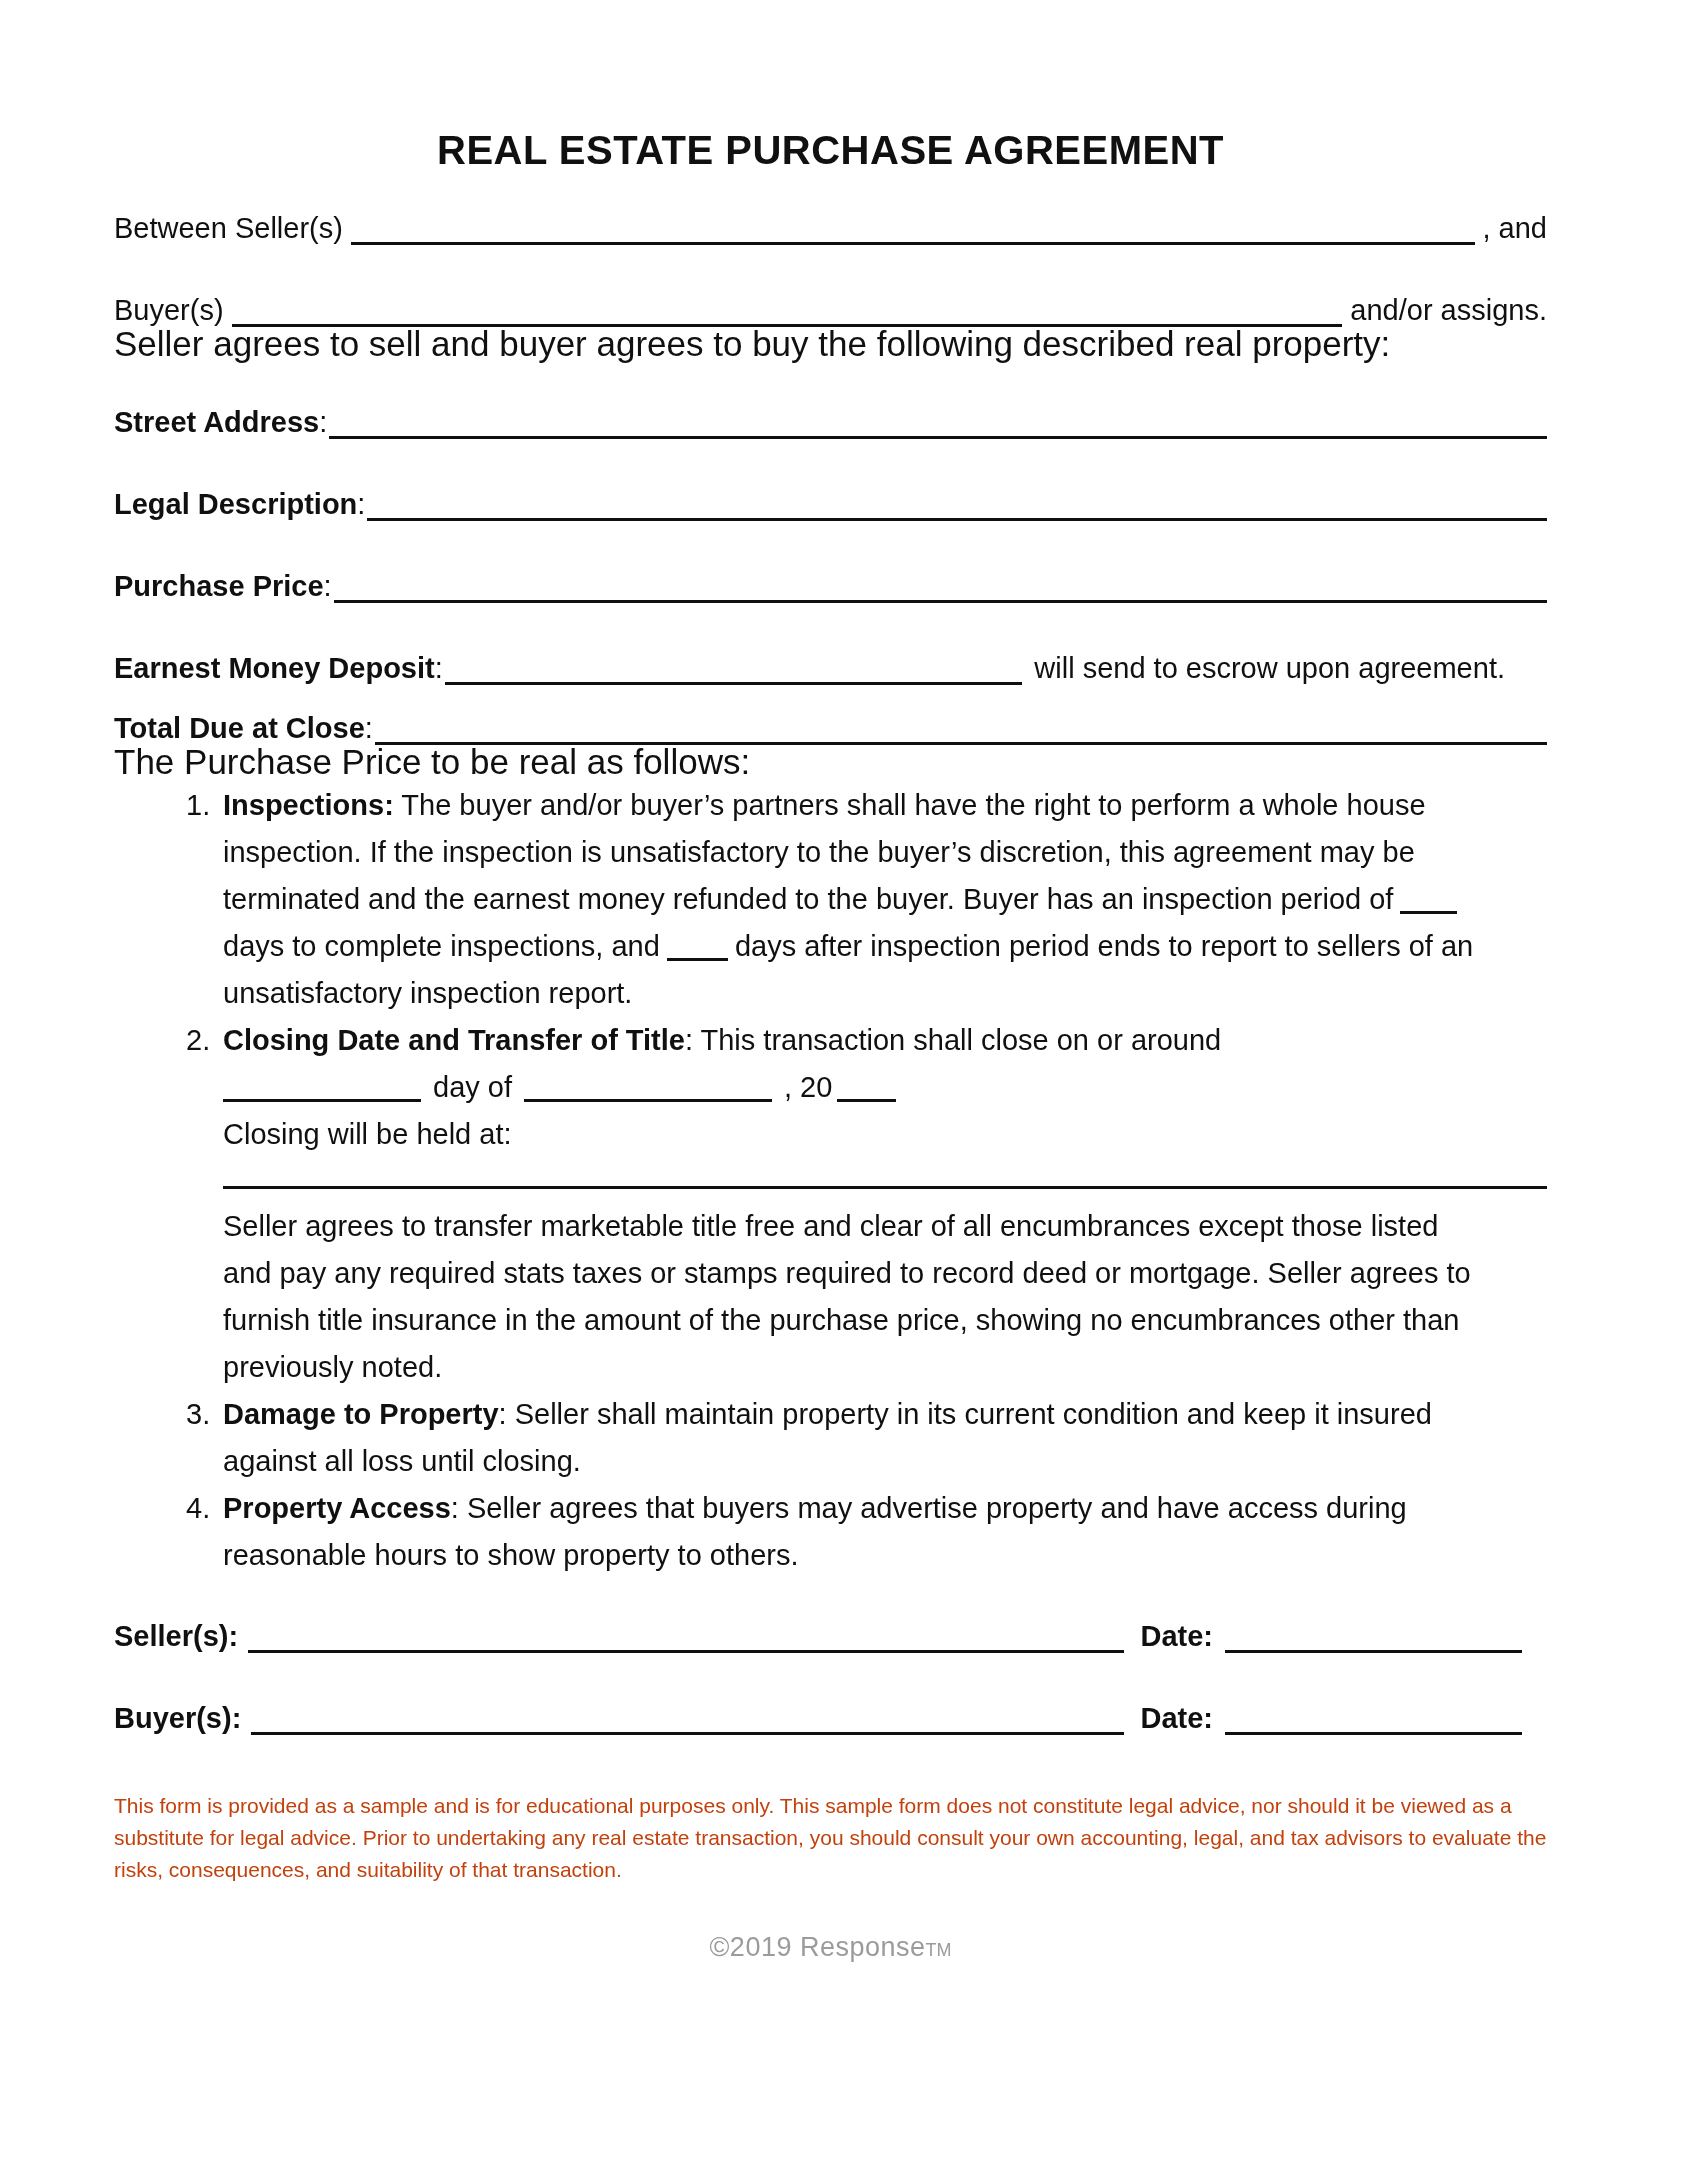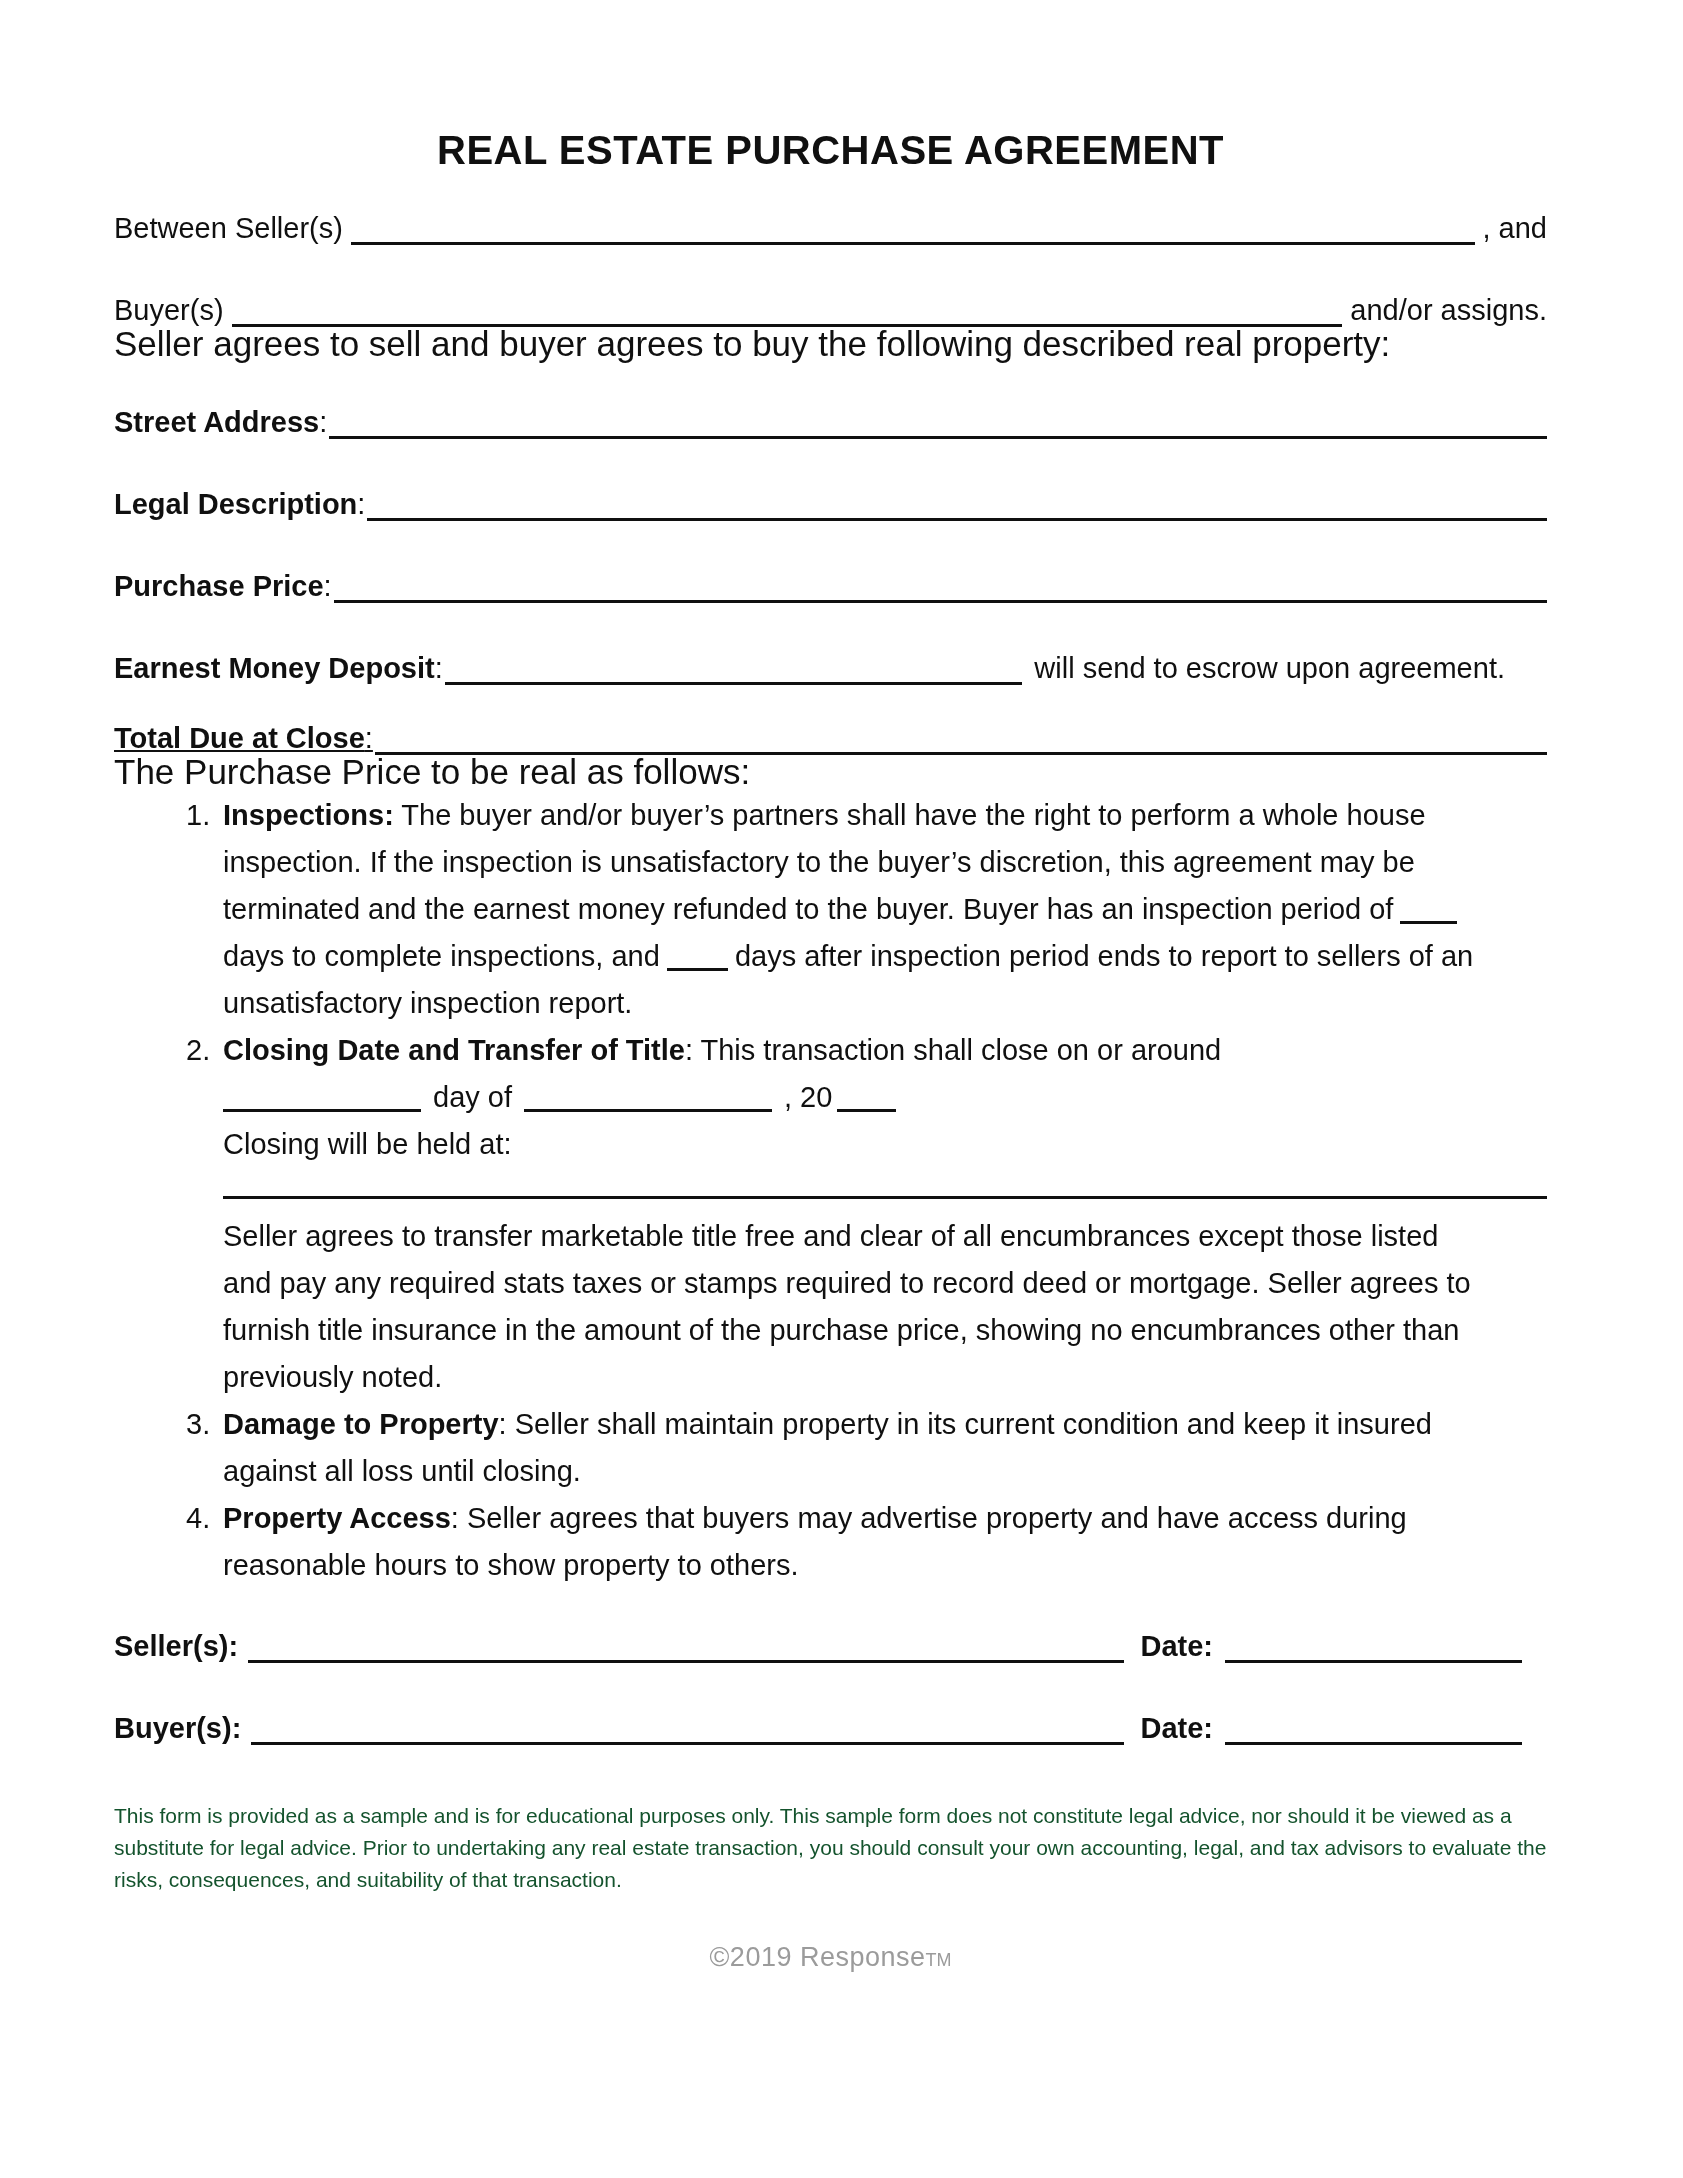--- a/index.html
+++ b/index.html
@@ -36,21 +36,21 @@
   .w110 { width: 109px; margin: 0 8px; }
   .w145 { width: 144px; margin-left: 5px; }
   .date-blank { width: 297px; margin-left: 12px; }
 
   .mt-l1 { margin-top: 46px; }
   .mt-l2 { margin-top: 38px; }
   .mt-l3 { margin-top: 48px; }
   .mt-desc { margin-top: 52px; }
   .mt-street { margin-top: 44px; }
   .mt-f { margin-top: 48px; }
-  .mt-total { margin-top: 36px; text-decoration: underline; }
+  .mt-total { margin-top: 26px; }
   .mt-follows { margin-top: 48px; }
   .earnest-row { padding-right: 42px; align-items: flex-end; }
   .earnest-row .fill { margin: 0 12px 0 2px; }
   .fieldrow .fill { margin-left: 2px; margin-right: 0; }
 
   .para { font-size: 35px; line-height: 34px; margin: 0; }
 
   .olist { font-size: 29px; line-height: 47px; margin-top: 3px; }
   .li { position: relative; padding-left: 109px; }
   .num { position: absolute; left: 72px; top: 0; }
@@ -64,21 +64,21 @@
   .w62 { width: 61px; margin: 0 7px; }
   .w200 { width: 198px; margin-right: 12px; }
   .w250 { width: 248px; margin: 0 12px; }
   .w60 { width: 59px; margin-left: 5px; }
   .fullblank { height: 0; border-bottom: 3px solid #101010; margin: 28px 0 14px 0; }
 
   .sig { margin-top: 40px; padding-right: 25px; }
   .sig2 { margin-top: 48px; }
   .sig .fill { margin: 0 16px 0 10px; }
 
-  .disclaimer { font-size: 21px; line-height: 32px; margin-top: 55px; color: #14532d; }
+  .disclaimer { font-size: 21px; line-height: 32px; margin-top: 55px; color: #c2410c; }
   .copyright {
     margin-top: 46px; text-align: center;
     color: #9b9b9b; font-size: 27px; letter-spacing: 0.5px;
   }
   .tm { font-size: 18px; letter-spacing: 0; }
 </style>
 </head>
 <body>
 
 <div class="page">

